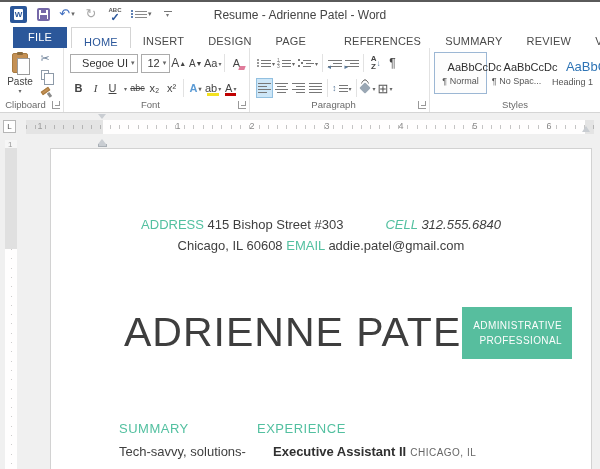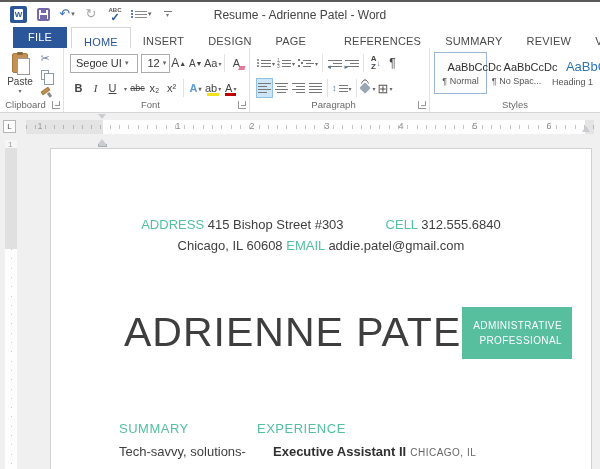--- a/index.html
+++ b/index.html
@@ -56,21 +56,21 @@
   .clip-mini { display:flex; flex-direction:column; justify-content:flex-start; gap:3px; padding-top:1px; }
   .mini-btn { width:18px; height:14px; display:flex; align-items:center; justify-content:center; font-size:11px; color:#667b94; }
   .copy-ic { width:8px; height:10px; border:1px solid #8d9aa8; background:#fff; position:relative; }
   .copy-ic::before { content:""; position:absolute; left:2px; top:2px; width:8px; height:10px; border:1px solid #8d9aa8; background:#fff; }
   .painter-ic { width:9px; height:4px; background:#c49054; border:1px solid #a87b42; position:relative; transform:rotate(-35deg); }
   .painter-ic::before { content:""; position:absolute; left:3px; top:4px; width:3px; height:5px; background:#8a8a8a; }
 
   
   .g-font { width:186px; padding:4px 4px 14px 6px; }
   .row { display:flex; align-items:center; height:22px; }
-  .combo { display:flex; align-items:center; justify-content:flex-start; border:1px solid #ababab; background:#fff; height:19px; font-size:11px; color:#333; padding:0 3px 0 5px; }
+  .combo { display:flex; align-items:center; justify-content:flex-end; border:1px solid #ababab; background:#fff; height:19px; font-size:11px; color:#333; padding:0 3px 0 5px; }
   .combo .dd { font-size:7px; color:#666; margin-left:3px; }
   .fontname { width:88px; }
   .fontsize { width:34px; margin-left:3px; }
   .tbtn { min-width:17px; height:20px; display:flex; align-items:center; justify-content:center; font-size:11px; color:#444; padding:0 1px; position:relative; }
   .tbtn .dd { font-size:6px; color:#666; margin-left:1px; }
   .tbtn sup { font-size:7px; }
   .grow-a { font-size:12px; } .grow-a sup { color:#444; font-size:7px; }
   .shrink-a { font-size:10px; }
   .clear-fmt { color:#444; font-size:11px; position:relative; }
   .clear-fmt::after { content:""; position:absolute; right:0px; bottom:3px; width:6px; height:4px; background:#e07b9a; transform:skewX(-20deg); }
@@ -148,21 +148,21 @@
   .vruler .vtext { position:absolute; left:0; top:109px; width:12px; height:220px; background:#fffefe;
     background-image:repeating-linear-gradient(to bottom, rgba(90,90,90,.3) 0 1px, transparent 1px 9.3px); background-position:6px 0; background-size:1px 100%; background-repeat:repeat-y; }
   .vruler .vnum { position:absolute; left:3px; top:0px; font-size:8px; color:#9a9a9a; }
 
   
   .page { position:absolute; left:50px; top:35px; width:542px; height:330px; background:#fff; border:1px solid #d2d2d2; border-bottom:none; }
 
   .accent { color:#53c0a0; }
   .contact-line { position:absolute; left:0; width:100%; text-align:center; font-size:13px; color:#3f3f3f; }
   .cl1 { top:68px; } .cl2 { top:89px; }
-  .cell-group { margin-left:42px; }
+  .cell-group { margin-left:42px;font-style:italic; }
 
   .resume-name { position:absolute; left:73px; top:160px; font-size:41px; font-weight:300; letter-spacing:1px; color:#3e3e3e; white-space:nowrap; }
   .badge { position:absolute; left:411px; top:158px; width:110px; height:52px; background:#57be9e; color:#fdfdfd; text-align:right; padding:11px 10px 0 0; font-size:10px; letter-spacing:.4px; line-height:15px; }
 
   .col-heading { position:absolute; top:272px; font-size:13px; letter-spacing:.5px; color:#53c0a0; }
   .sum-h { left:68px; } .exp-h { left:206px; }
   .col-body { position:absolute; top:295px; font-size:13px; color:#3f3f3f; white-space:nowrap; }
   .sum-b { left:68px; }
   .exp-b { left:222px; }
   .exp-b .jobtitle { font-weight:bold; color:#303030; }

